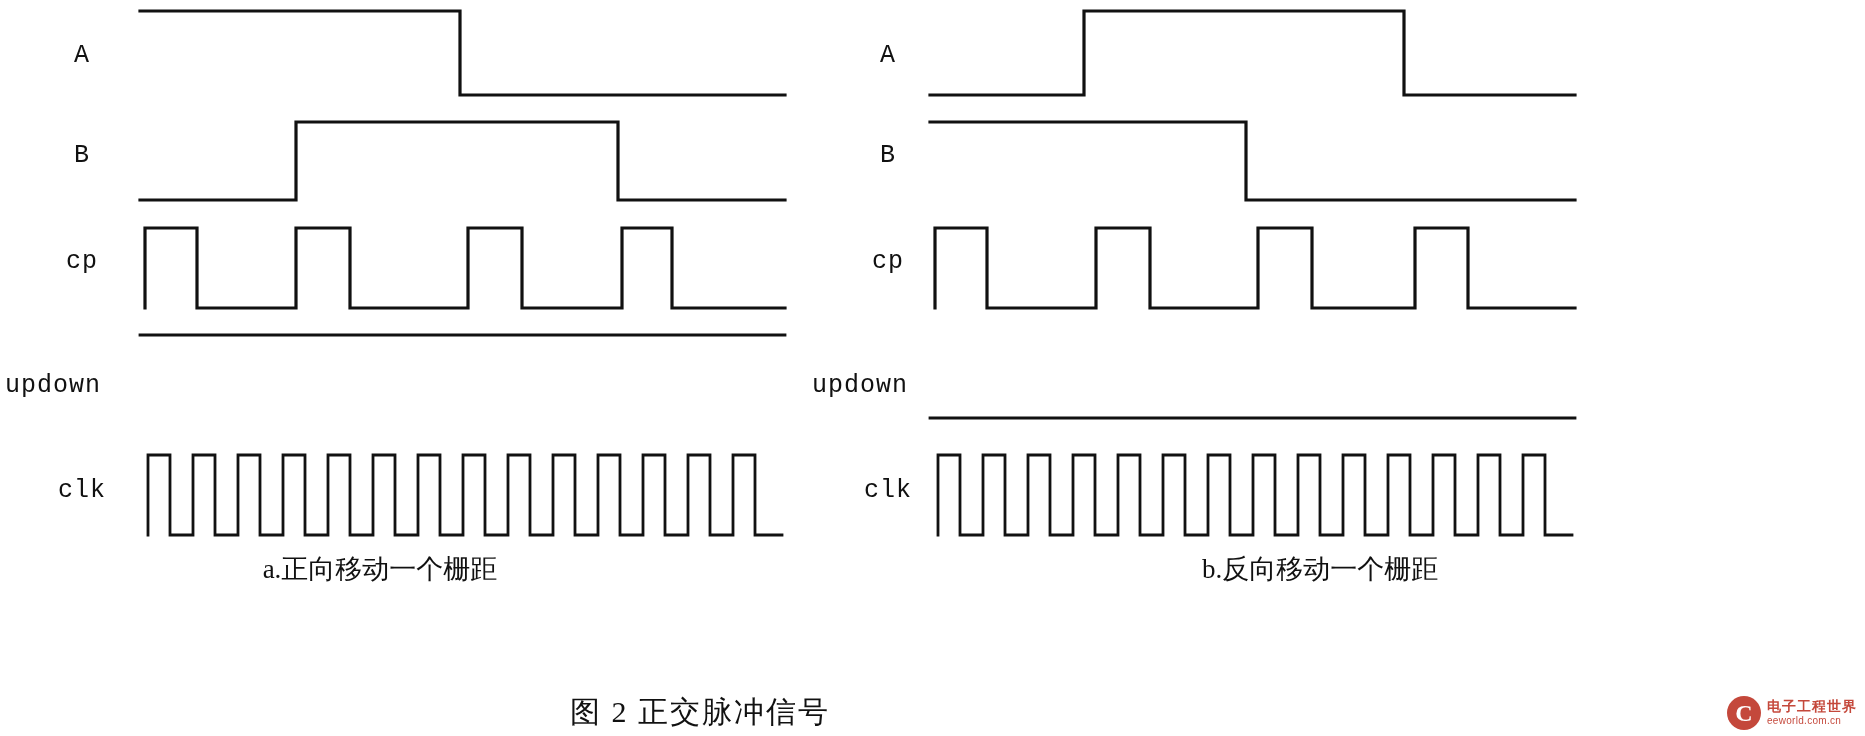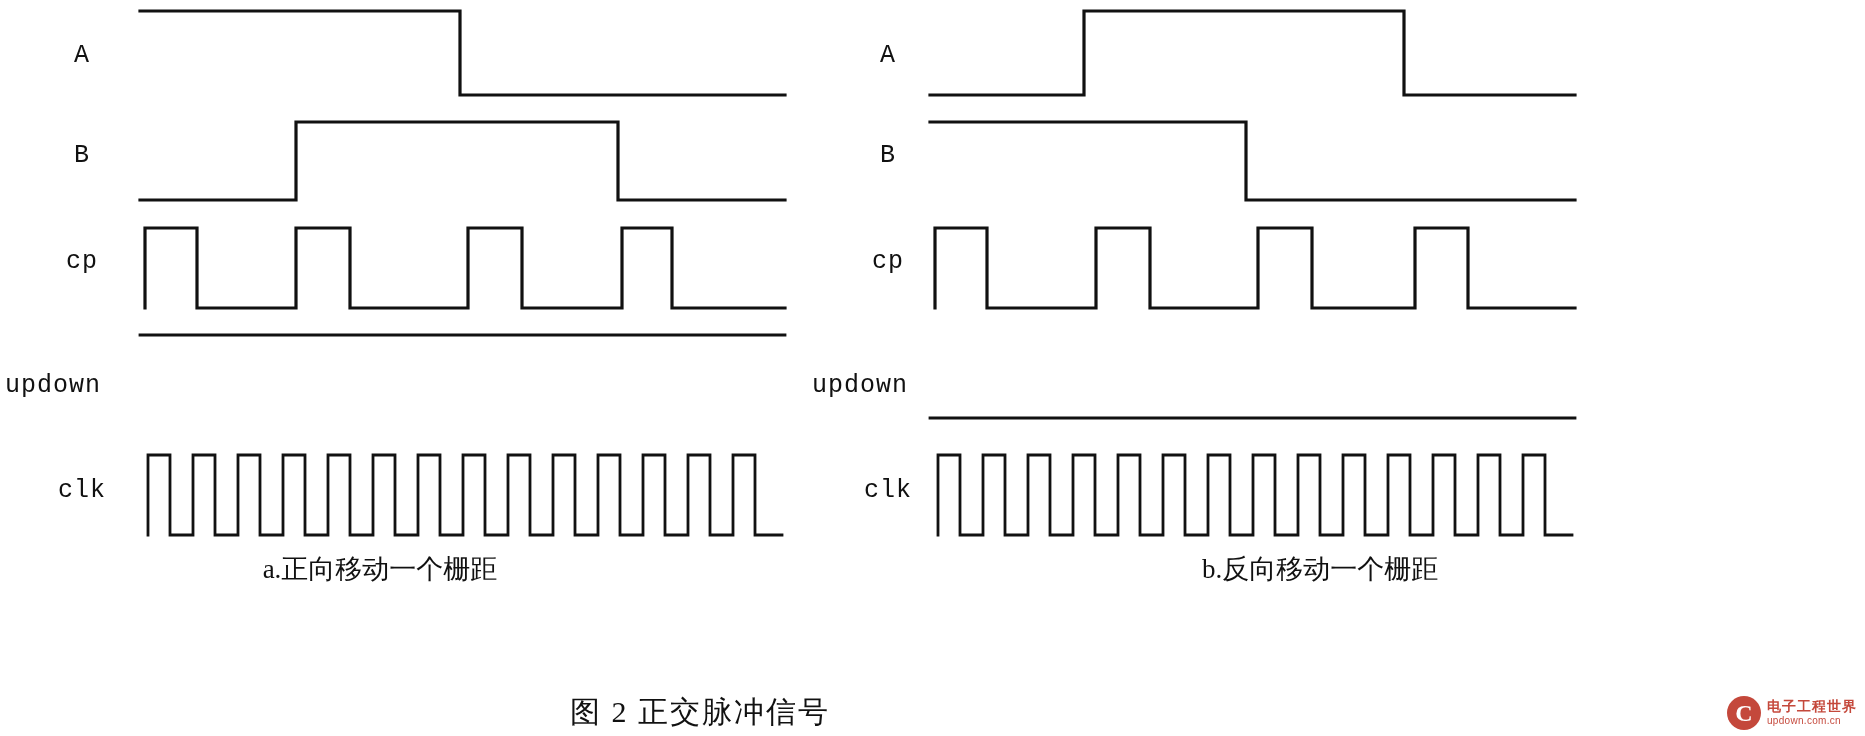--- a/index.html
+++ b/index.html
@@ -101,15 +101,15 @@
       <text x="380" y="578" class="panel-caption" text-anchor="middle">a.正向移动一个栅距</text>
       <text x="1320" y="578" class="panel-caption" text-anchor="middle">b.反向移动一个栅距</text>
       <text x="700" y="722" class="fig-caption" text-anchor="middle">图 2  正交脉冲信号</text>
     </g>
 </svg>
 
 <div id="watermark">
   <div class="wm-logo">C</div>
   <div class="wm-text">
     <span class="wm-cn">电子工程世界</span>
-    <span class="wm-en">updown.com.cn</span>
+    <span class="wm-en">eeworld.com.cn</span>
   </div>
 </div>
 
 </body></html>

